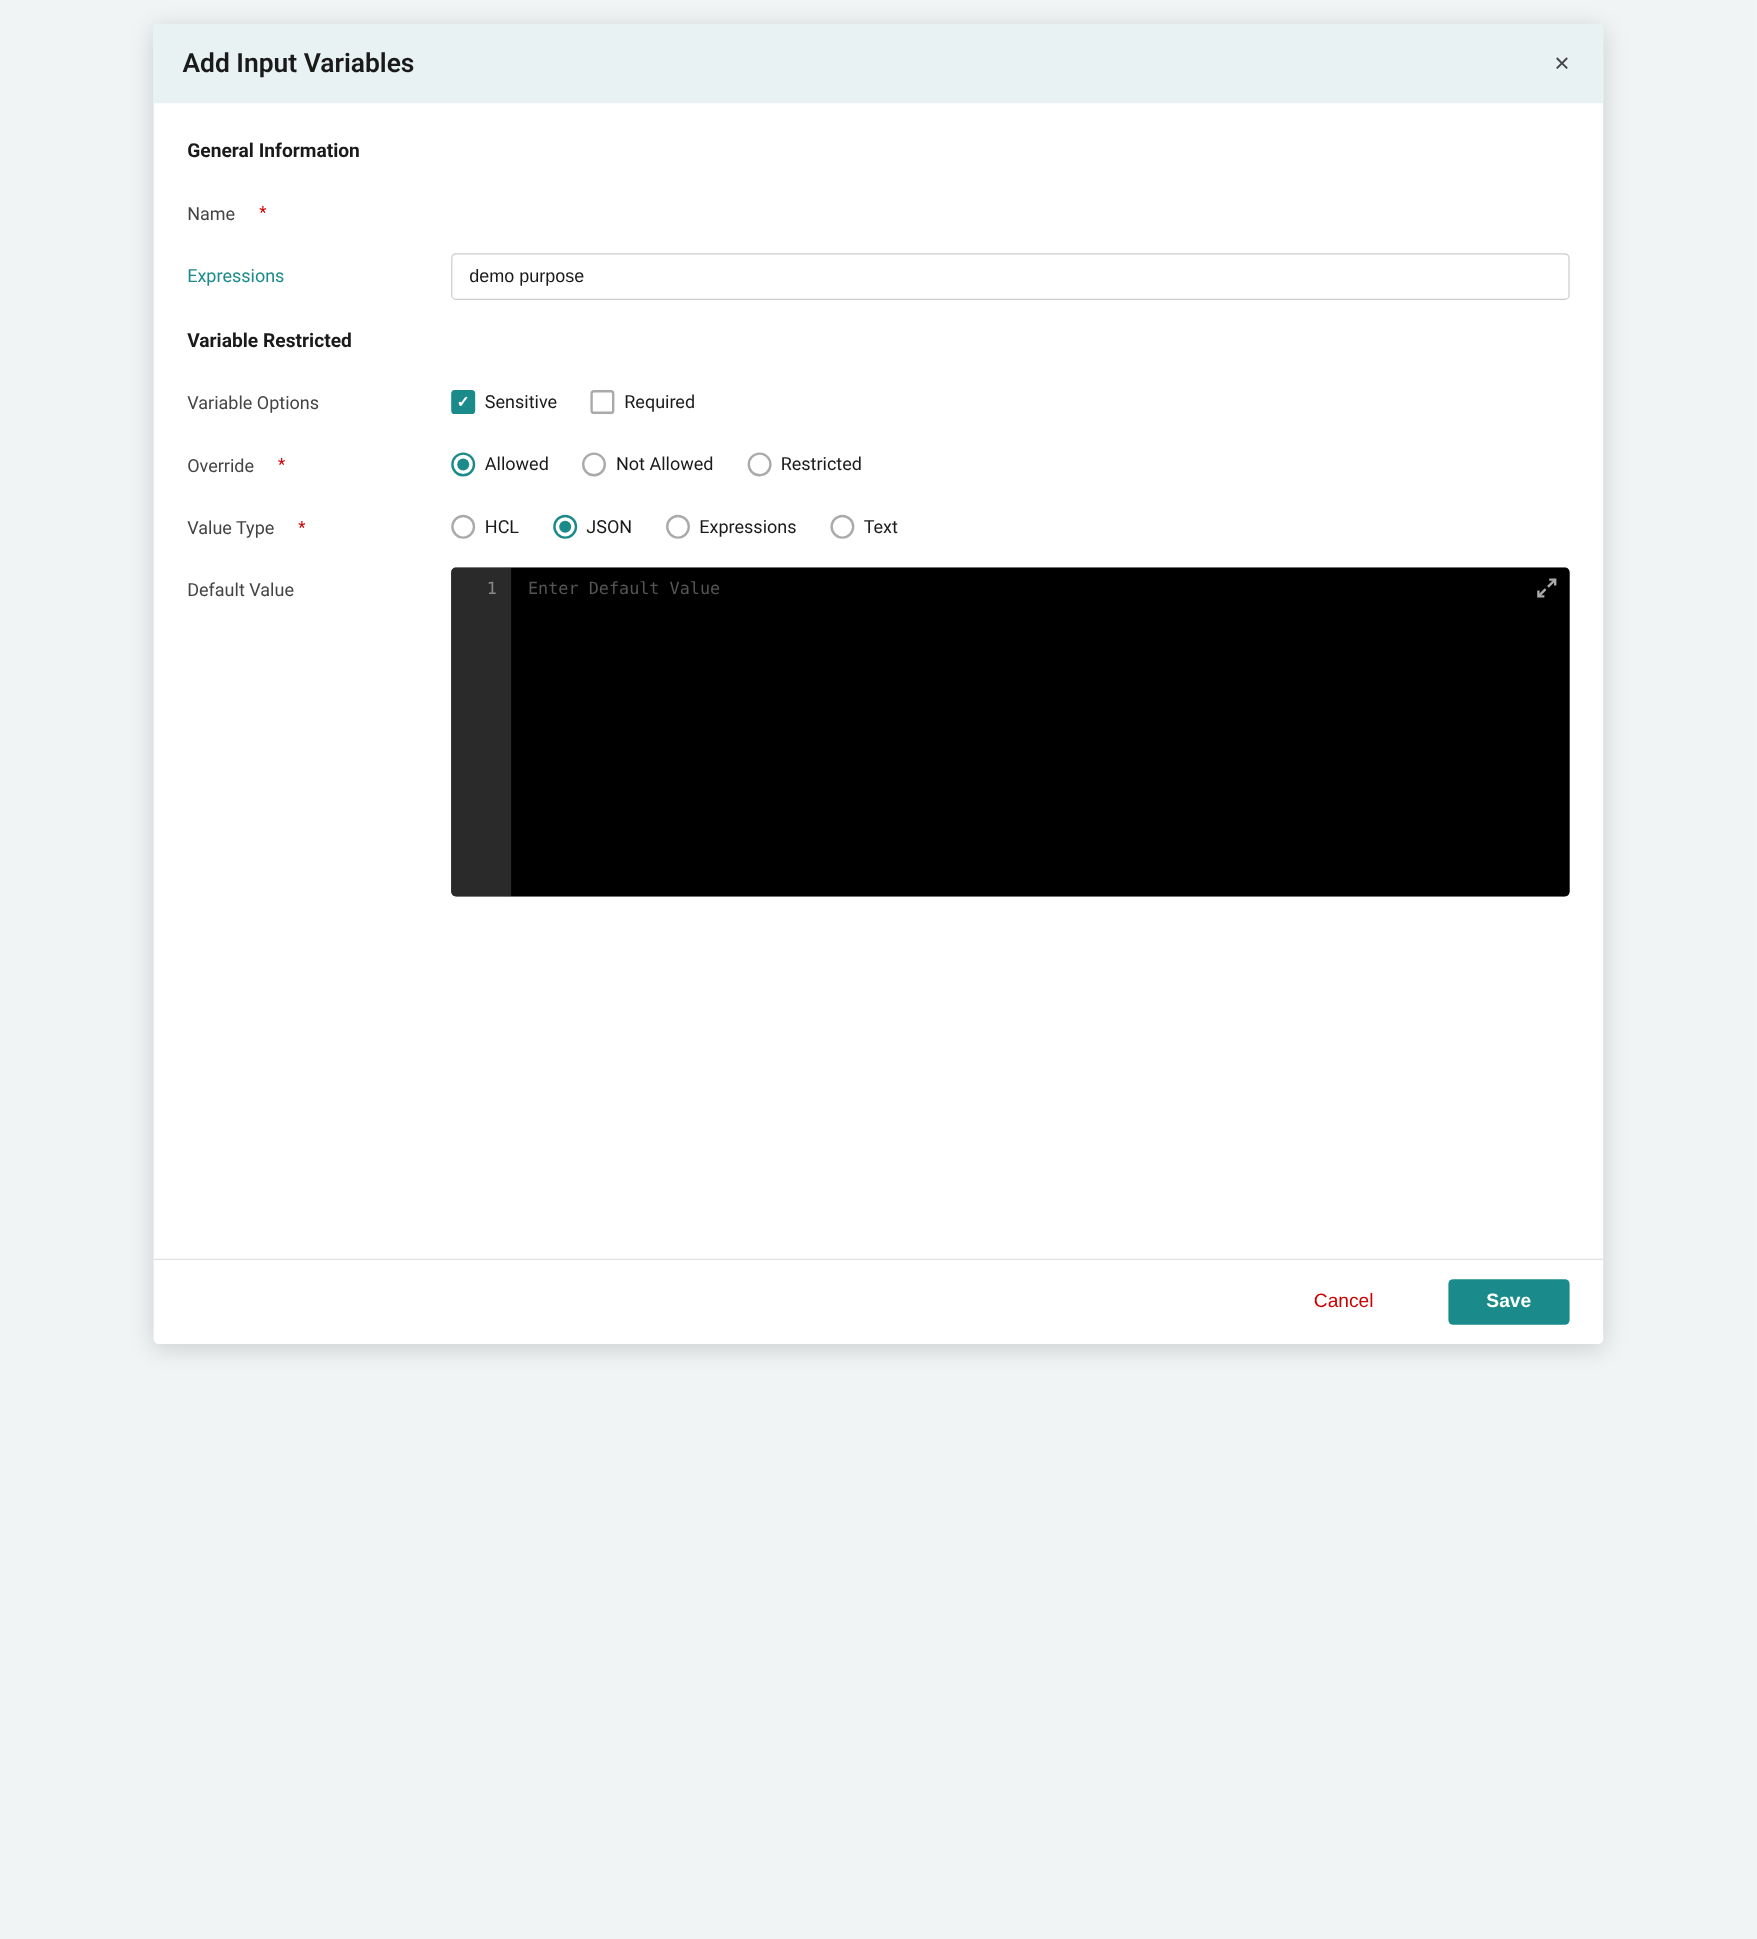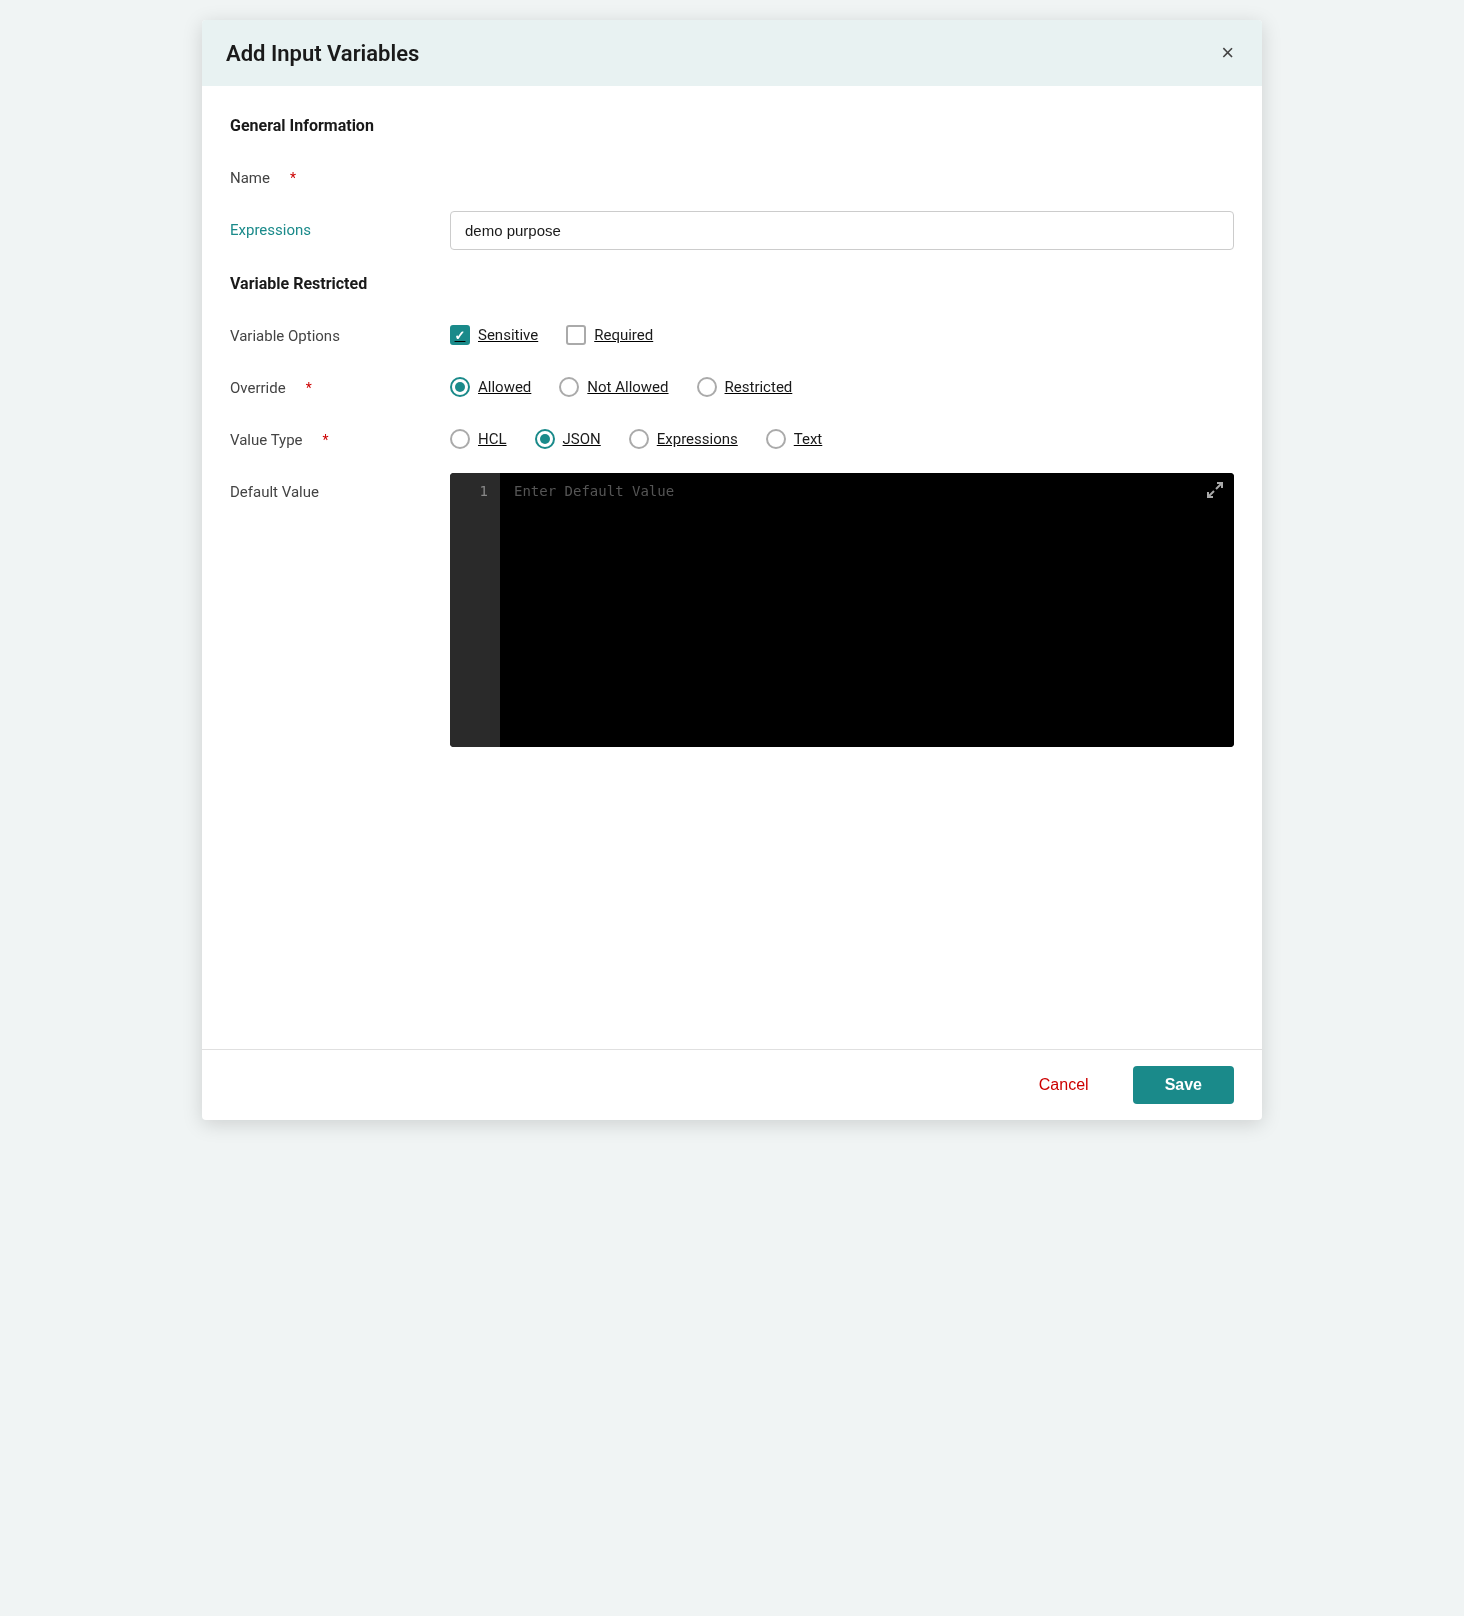--- a/index.html
+++ b/index.html
@@ -7,21 +7,21 @@
       font-family: -apple-system, BlinkMacSystemFont, 'Segoe UI', Roboto, sans-serif;
       background: #f0f4f4;
       display: flex;
       align-items: flex-start;
       justify-content: center;
       min-height: 100vh;
       padding: 20px;
     }
     .dialog {
       background: #ffffff;
-      width: 1060px;
+      width: 1208px;
       min-height: 1100px;
       border-radius: 4px;
       box-shadow: 0 4px 20px rgba(0,0,0,0.15);
       display: flex;
       flex-direction: column;
       position: relative;
     }
     .dialog-header {
       background: #e8f2f2;
       padding: 18px 24px;
@@ -87,21 +87,20 @@
       font-size: 15px;
       color: #1a1a1a;
       outline: none;
     }
     .radio-group, .checkbox-group {
       display: flex;
       align-items: center;
       gap: 28px;
       padding-top: 8px;
       flex-wrap: wrap;
-      text-decoration: underline;
     }
     .radio-item, .checkbox-item {
       display: flex;
       align-items: center;
       gap: 8px;
       cursor: pointer;
       font-size: 15px;
       color: #1a1a1a;
     }
     .radio-circle {
@@ -200,21 +199,21 @@
       padding: 10px 14px;
       resize: none;
     }
     
     .dialog-footer {
       border-top: 1px solid #e0e0e0;
       padding: 16px 28px;
       display: flex;
       justify-content: flex-end;
       align-items: flex-start;
-      gap: 12px;
+      gap: 30px;
     }
     .btn-cancel {
       background: none;
       border: none;
       color: #cc0000;
       font-size: 16px;
       font-weight: 500;
       cursor: pointer;
       padding: 10px 20px;
     }

